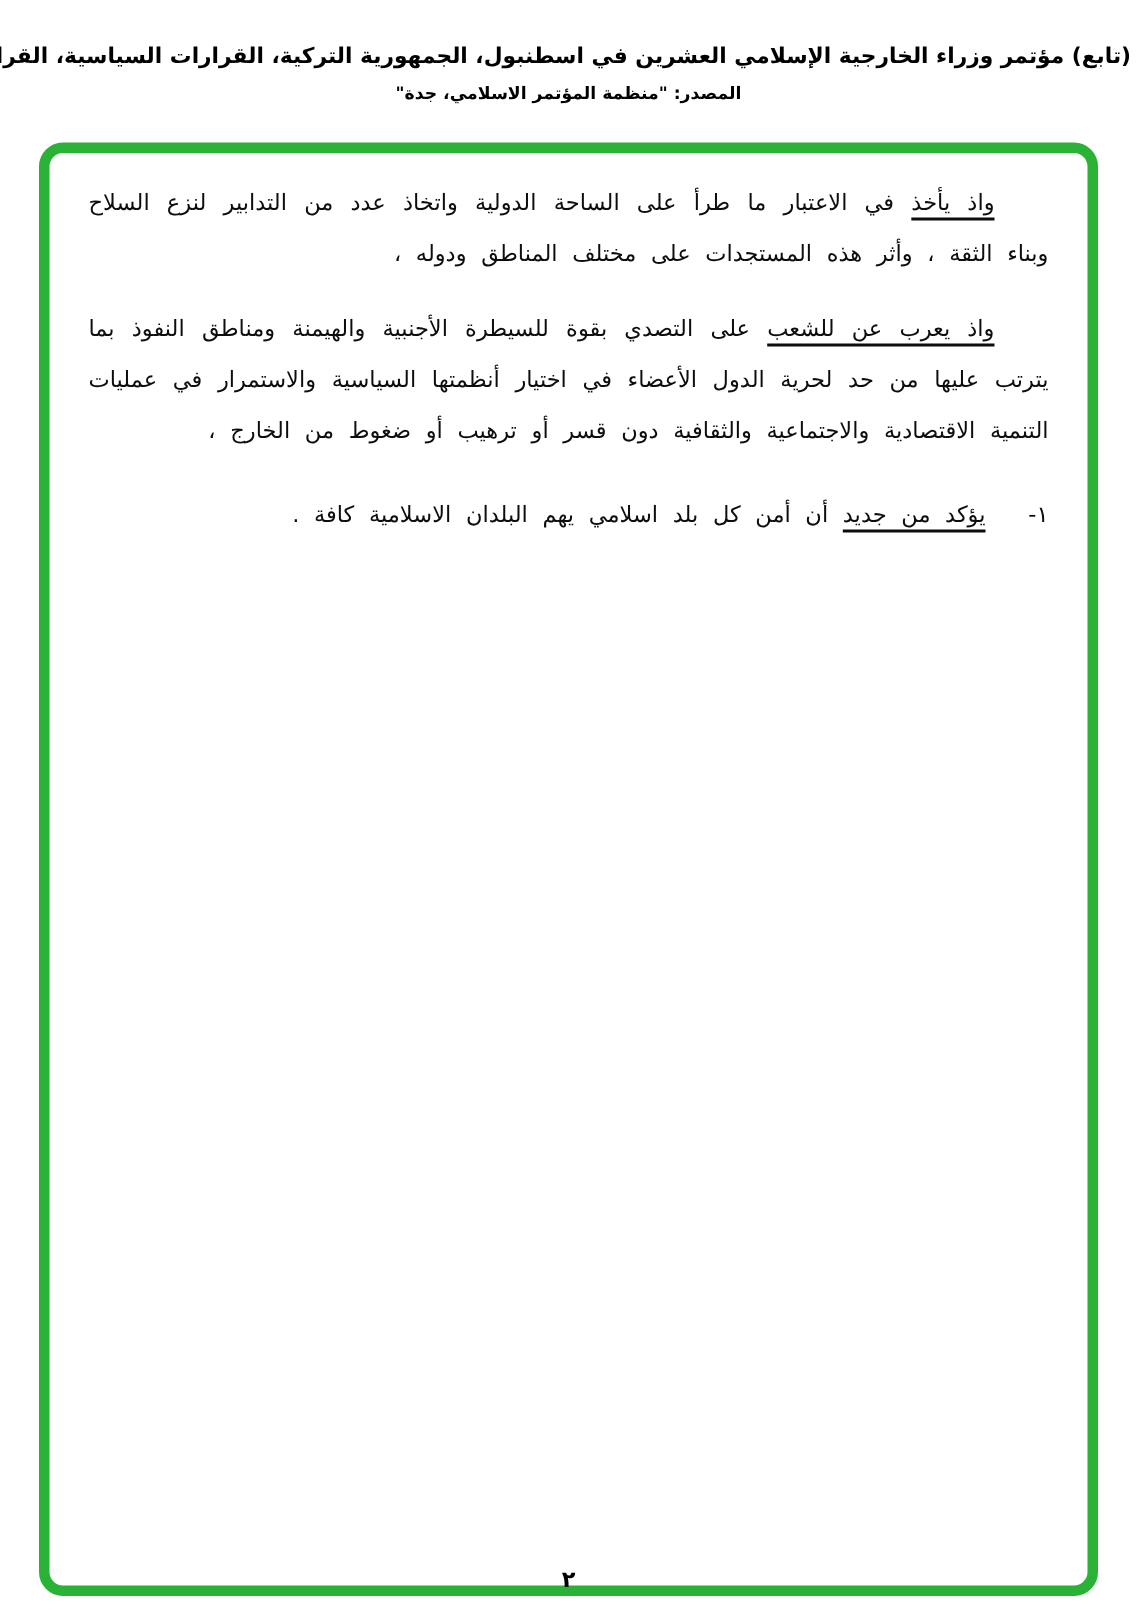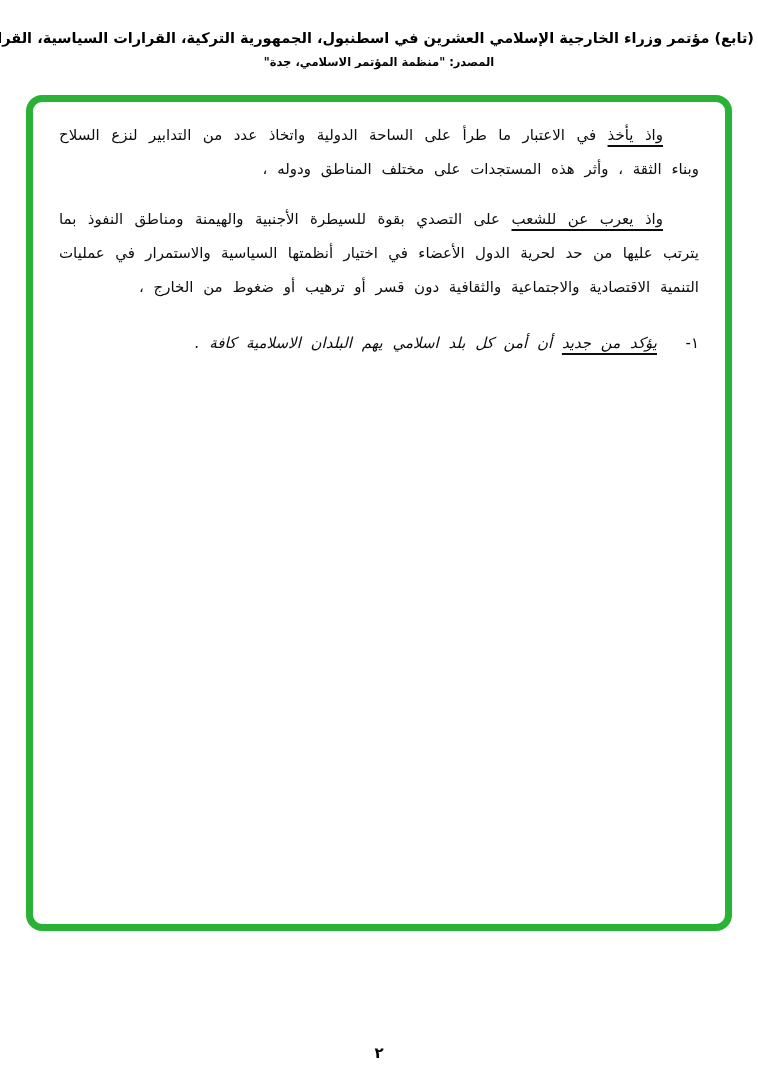--- a/index.html
+++ b/index.html
@@ -19,21 +19,21 @@
     position:absolute;top:30px;left:4px;right:4px;
     direction:rtl;text-align:center;font-weight:bold;color:#000;
   }
   .doc-header .title{
     font-size:14.5px;white-space:nowrap;letter-spacing:0;
   }
   .doc-header .source{
     font-size:11.5px;margin-top:9px;
   }
   .frame{
-    position:absolute;left:26px;top:95px;width:706px;height:836px;
+    position:absolute;left:26px;top:95px;width:706px;height:969px;
     border:7px solid var(--frame-green);
     border-radius:16px;
     padding:16px 26px 0 26px;
     direction:rtl;
     background:var(--paper);
   }
   .para{
     font-size:15px;line-height:34px;
     text-align:justify;text-align-last:right;
     text-indent:36px;
@@ -46,21 +46,21 @@
     text-underline-offset:5px;
     text-decoration-thickness:1.5px;
   }
   .numbered-item{
     display:flex;direction:rtl;
     font-size:15px;line-height:34px;
     word-spacing:5px;
     margin-top:22px;
   }
   .item-num{flex:0 0 42px;}
-  .item-text{flex:1 1 auto;text-align:justify;text-align-last:right;font-style:italic;}
+  .item-text{flex:1 1 auto;text-align:justify;text-align-last:right;}
   .page-num{
     position:absolute;bottom:16px;left:0;right:0;
     text-align:center;font-size:15px;font-weight:bold;color:#000;
   }
 </style>
 </head>
 <body>
 
 <div class="doc-header">
   <div class="title">(تابع) مؤتمر وزراء الخارجية الإسلامي العشرين في اسطنبول، الجمهورية التركية، القرارات السياسية، القرار الرقم ٢٠/١٣-س</div>

